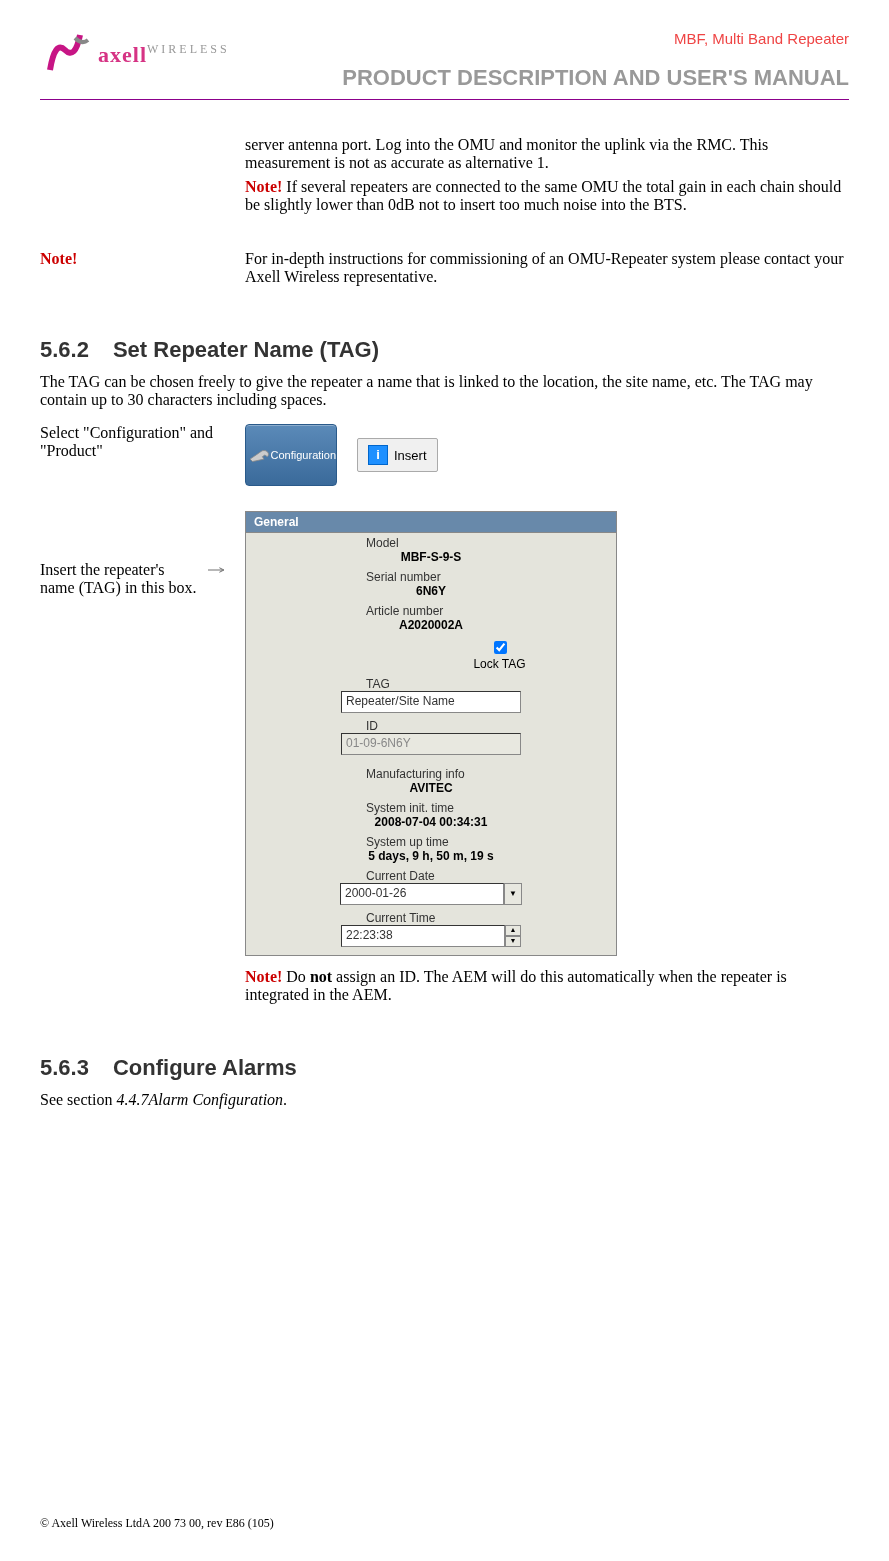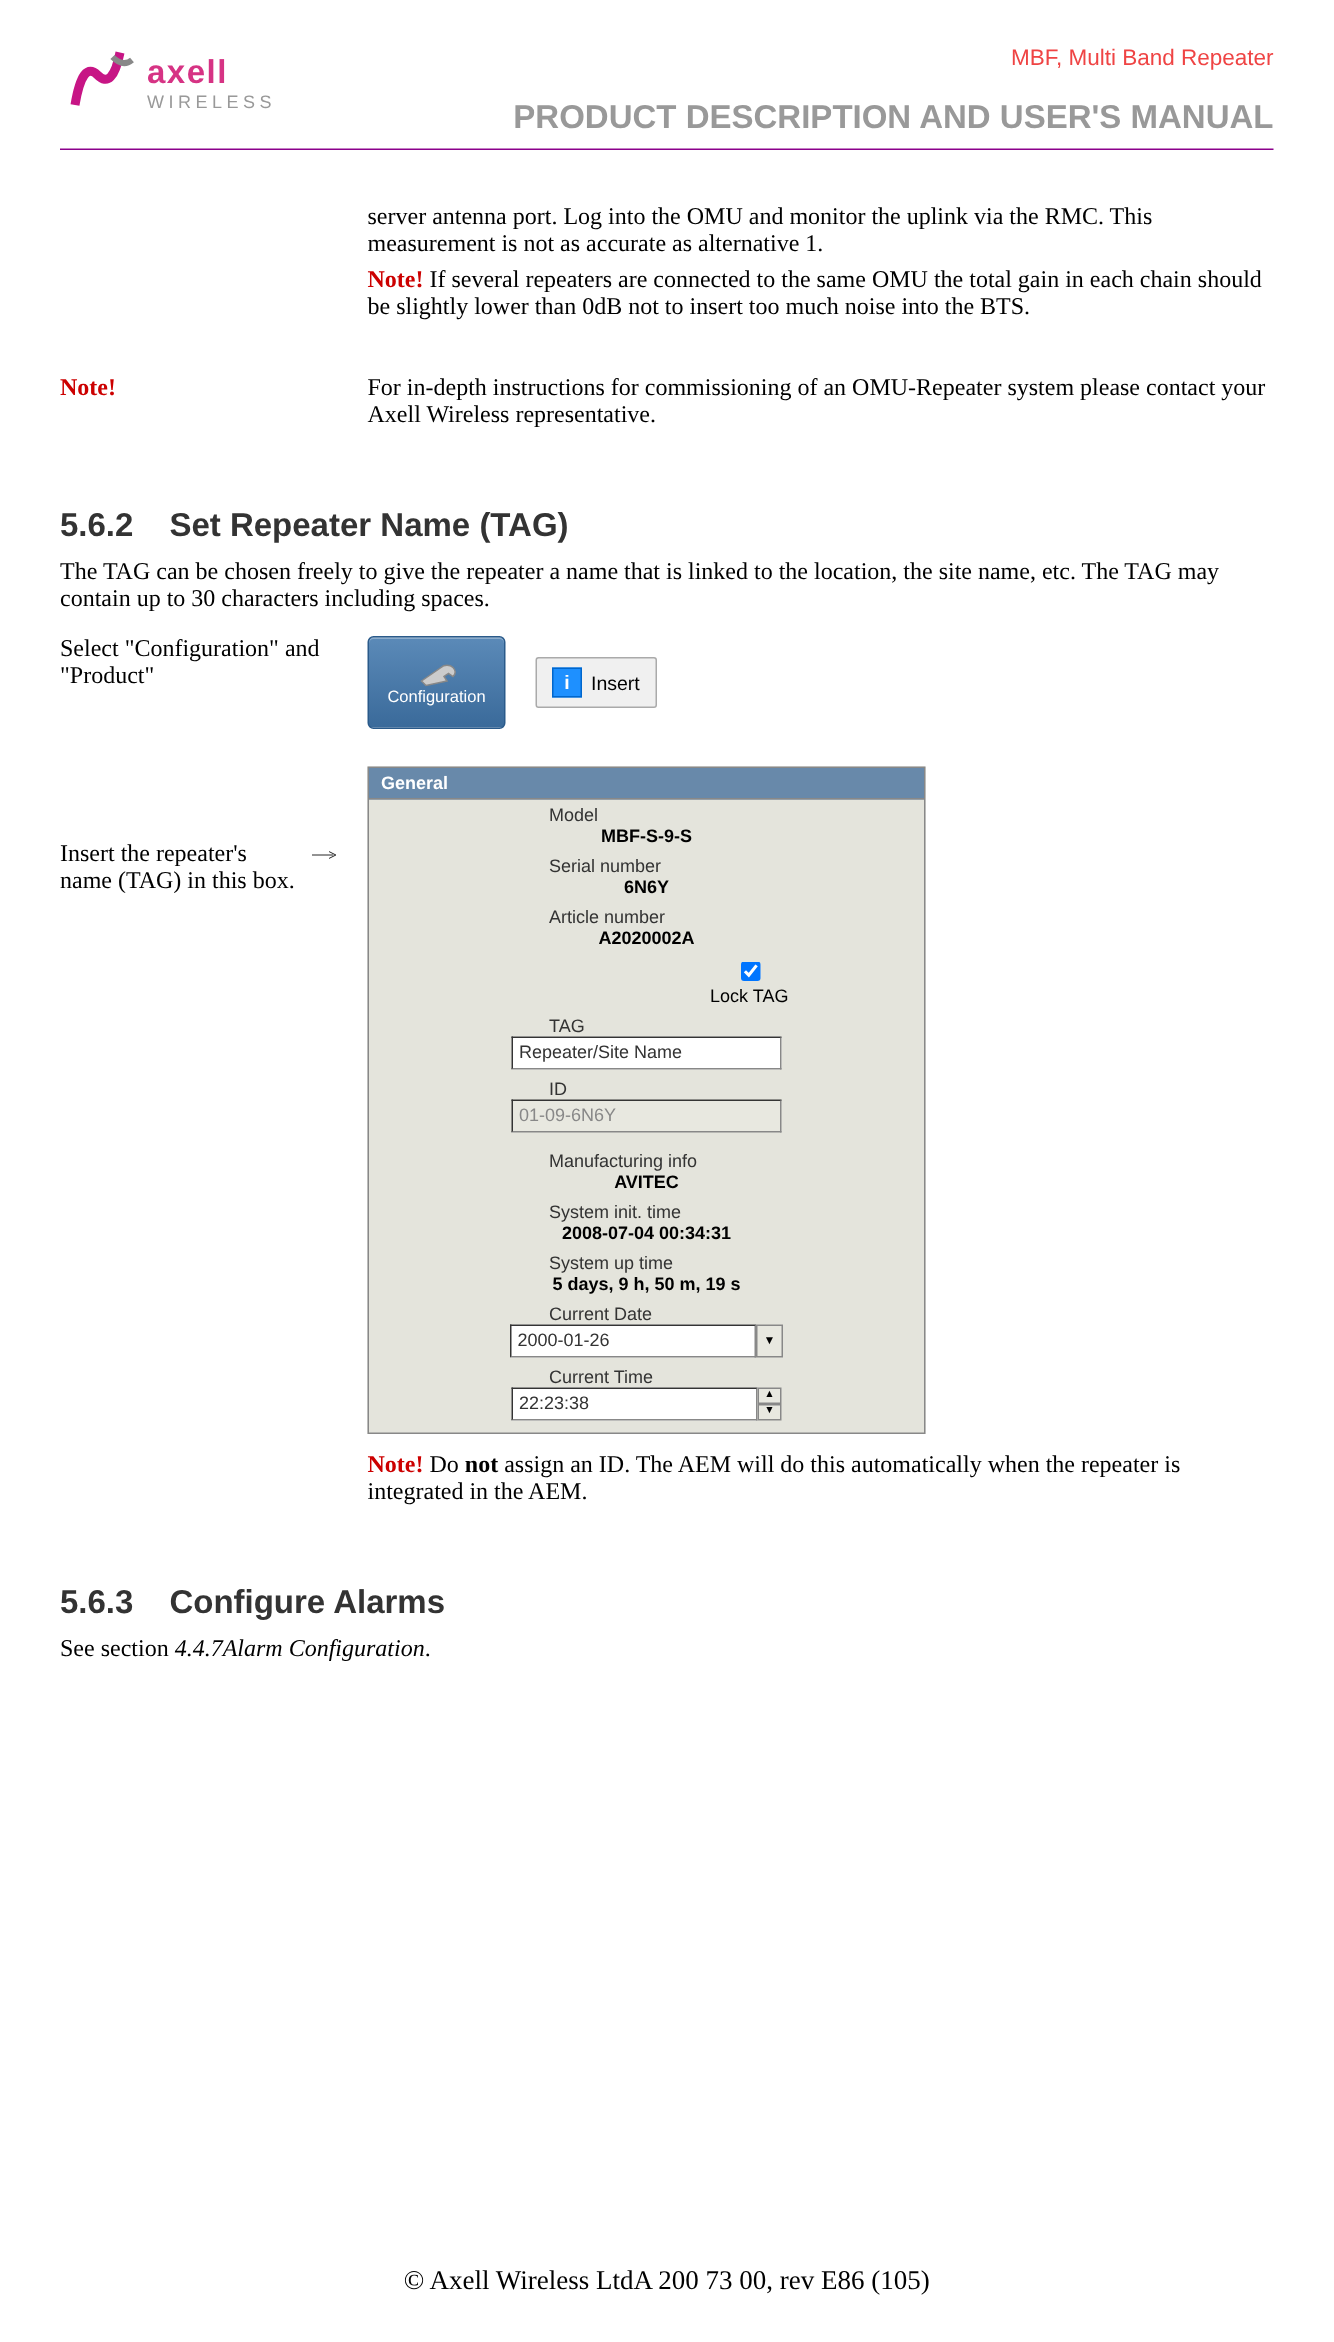--- a/index.html
+++ b/index.html
@@ -22,26 +22,25 @@
     .logo {
       display: flex;
       align-items: center;
       gap: 4px;
     }
     .logo-mark {
       width: 54px;
       height: 50px;
     }
     .logo-text {
-      font-family: Liberation Sans, sans-serif;
+      font-family: Liberation Serif, serif;
       font-size: 12px;
       color: #999;
       letter-spacing: 3px;
       display: flex;
-      flex-direction: column;
     }
     .logo-text-main {
       color: #d63384;
       font-size: 22px;
       font-weight: bold;
       letter-spacing: 1px;
     }
     .header-right {
       text-align: right;
       font-family: Arial, sans-serif;
@@ -89,21 +88,21 @@
     .arrow-note {
       display: flex;
       align-items: flex-start;
       gap: 6px;
     }
     .arrow {
       margin-top: 3px;
     }
     .config-button {
       display: inline-flex;
-      flex-direction: column;
+      flex-direction: row;
       align-items: center;
       justify-content: center;
       background: linear-gradient(#5b8ab8, #3a6a9a);
       border: 1px solid #2a5a8a;
       border-radius: 4px;
       width: 90px;
       height: 60px;
       color: white;
       font-family: Tahoma, Arial, sans-serif;
       font-size: 11px;
@@ -208,22 +207,22 @@
       font-size: 7px;
       text-align: center;
       line-height: 7px;
     }
     .footer {
       position: absolute;
       bottom: 30px;
       left: 40px;
       right: 40px;
       display: flex;
-      justify-content: center;
-      font-size: 18px;
+      justify-content: flex-start;
+      font-size: 12px;
     }
     p { margin: 6px 0; }
     .italic { font-style: italic; }
   </style>
 </head>
 <body>
 
 <div class="header">
   <div class="logo">
     <svg class="logo-mark" viewBox="0 0 54 50">

